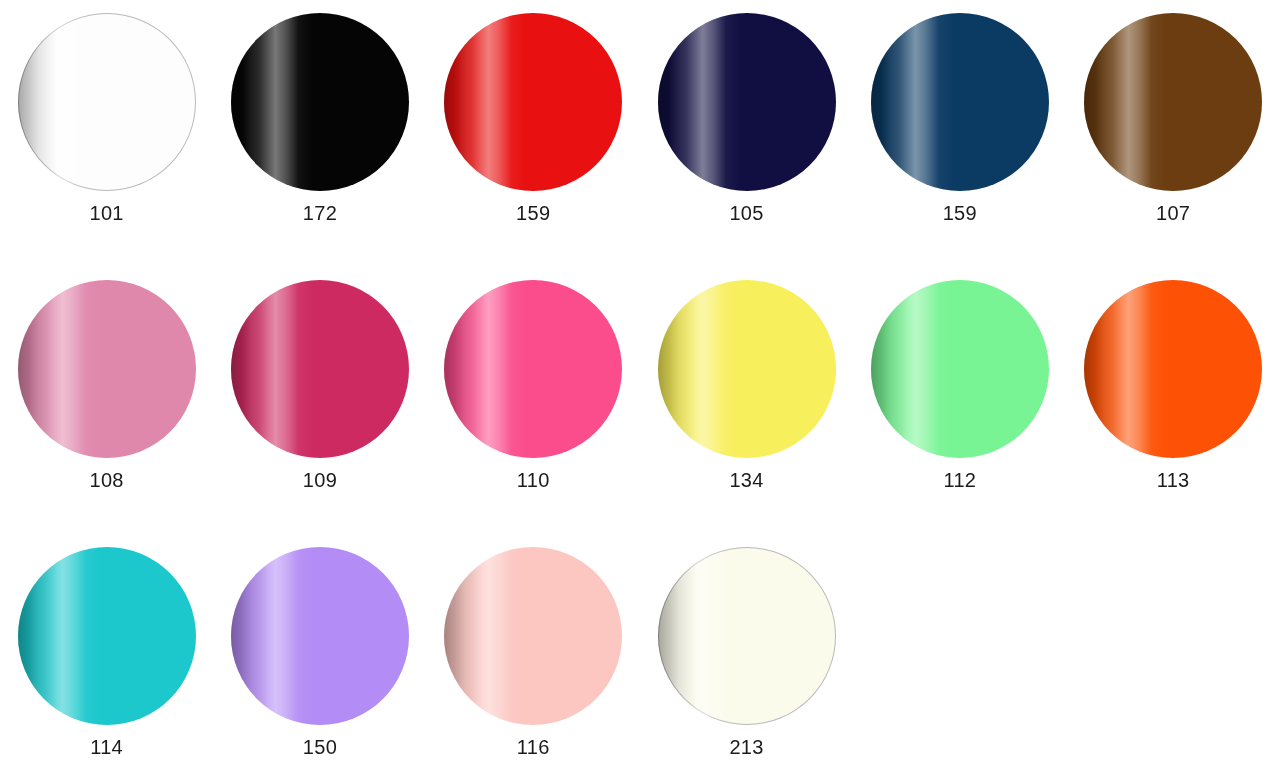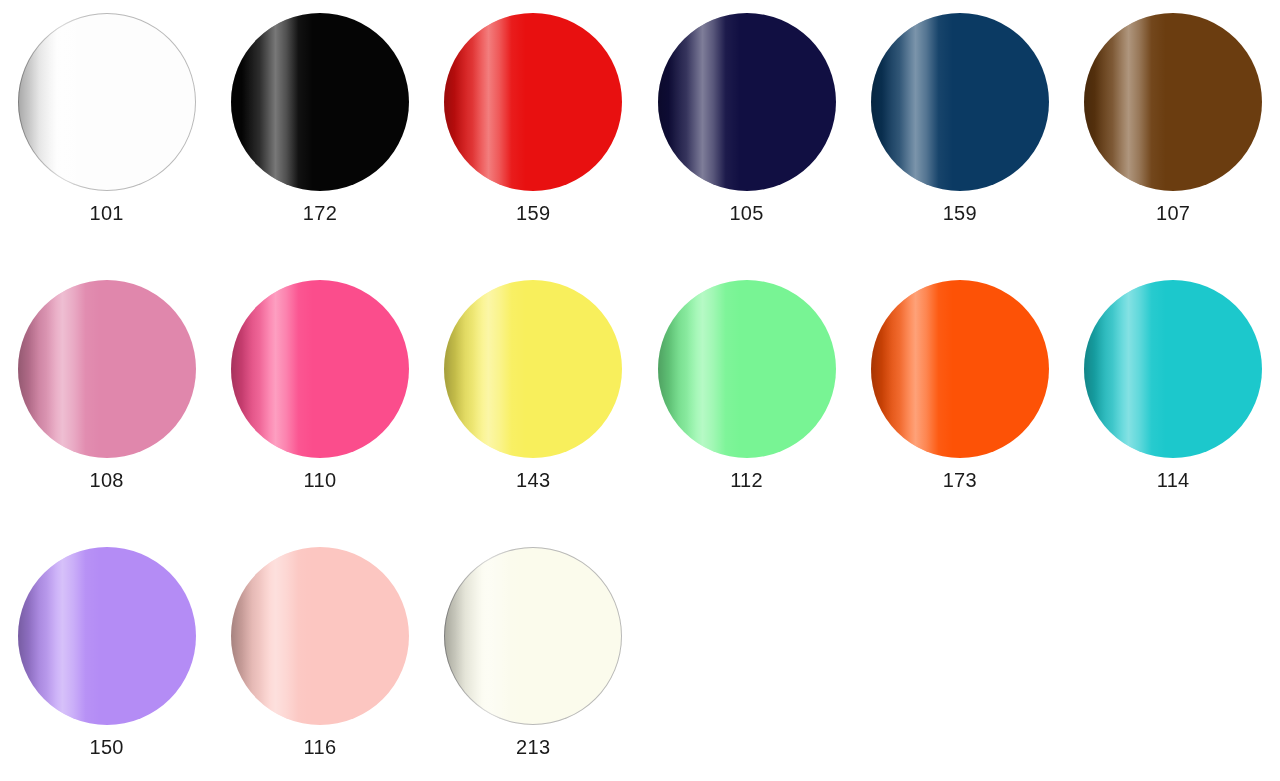--- a/index.html
+++ b/index.html
@@ -143,46 +143,53 @@
         <div class="swatch-label">107</div>
       </div>
       <div class="swatch-cell">
         <div class="swatch-disc" style="background: rgb(224, 135, 172);">
           <div class="gloss gloss-dark"></div>
           <div class="gloss gloss-light"></div>
         </div>
         <div class="swatch-label">108</div>
       </div>
       <div class="swatch-cell">
+        <div class="swatch-disc" style="background: rgb(206, 42, 98);">
+          <div class="gloss gloss-dark"></div>
+          <div class="gloss gloss-light"></div>
+        </div>
+        <div class="swatch-label">109</div>
+      </div>
+      <div class="swatch-cell">
         <div class="swatch-disc" style="background: rgb(251, 77, 140);">
           <div class="gloss gloss-dark"></div>
           <div class="gloss gloss-light"></div>
         </div>
         <div class="swatch-label">110</div>
       </div>
       <div class="swatch-cell">
         <div class="swatch-disc" style="background: rgb(248, 239, 92);">
           <div class="gloss gloss-dark"></div>
           <div class="gloss gloss-light"></div>
         </div>
-        <div class="swatch-label">143</div>
+        <div class="swatch-label">134</div>
       </div>
       <div class="swatch-cell">
         <div class="swatch-disc" style="background: rgb(120, 244, 148);">
           <div class="gloss gloss-dark"></div>
           <div class="gloss gloss-light"></div>
         </div>
         <div class="swatch-label">112</div>
       </div>
       <div class="swatch-cell">
         <div class="swatch-disc" style="background: rgb(253, 82, 6);">
           <div class="gloss gloss-dark"></div>
           <div class="gloss gloss-light"></div>
         </div>
-        <div class="swatch-label">173</div>
+        <div class="swatch-label">113</div>
       </div>
       <div class="swatch-cell">
         <div class="swatch-disc" style="background: rgb(28, 200, 204);">
           <div class="gloss gloss-dark"></div>
           <div class="gloss gloss-light"></div>
         </div>
         <div class="swatch-label">114</div>
       </div>
       <div class="swatch-cell">
         <div class="swatch-disc" style="background: rgb(180, 140, 245);">

